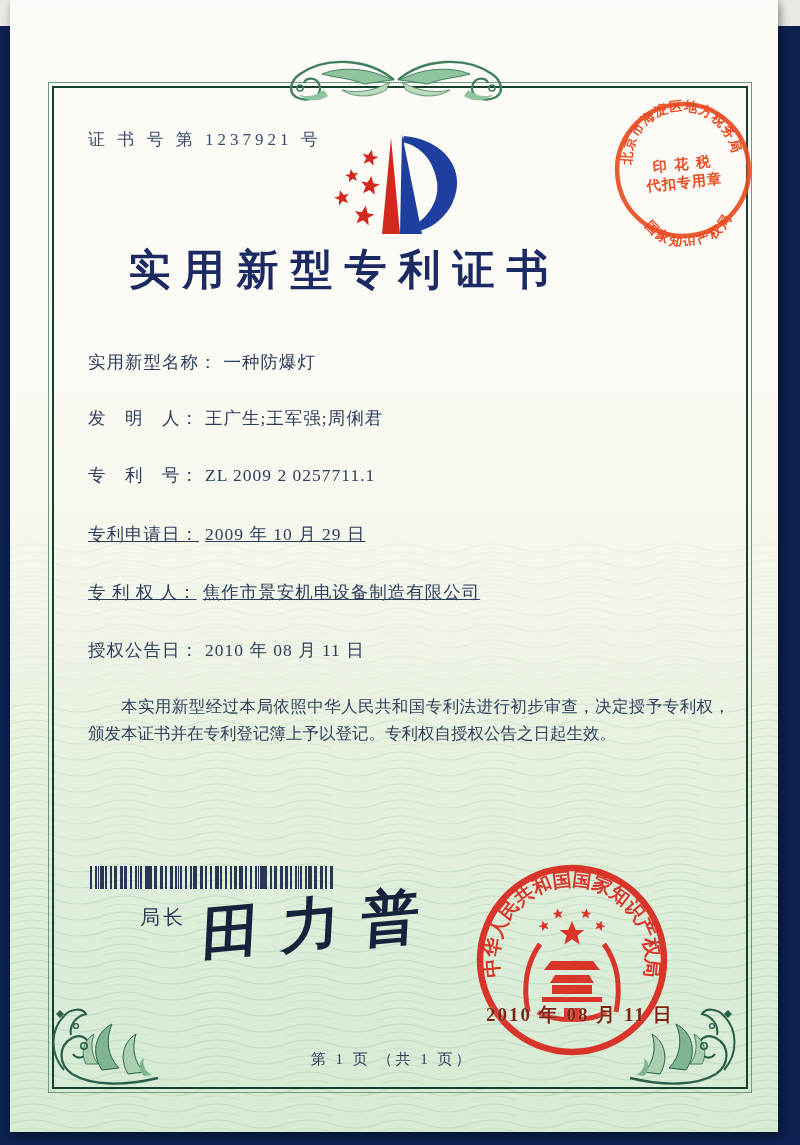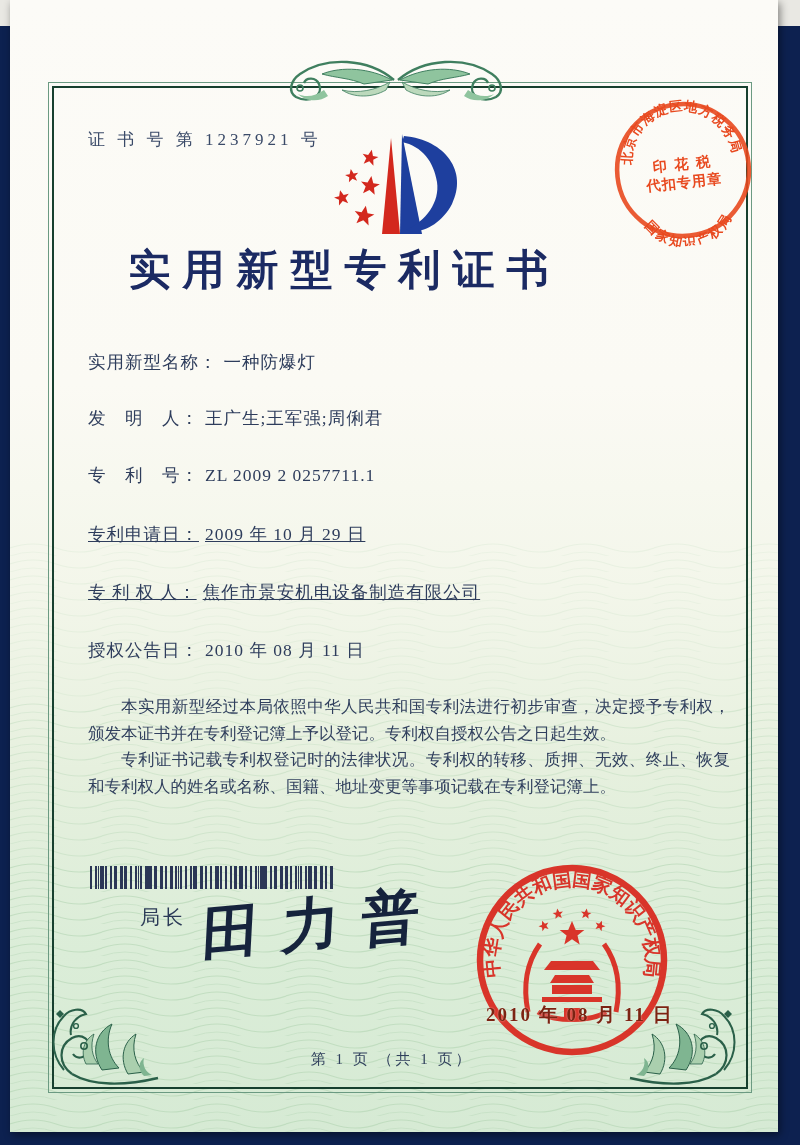--- a/index.html
+++ b/index.html
@@ -176,21 +176,20 @@
   </div>
   <div class="field-row" style="top:580px;text-decoration:underline;">
     <span class="lbl">专 利 权 人：</span><span class="val">焦作市景安机电设备制造有限公司</span>
   </div>
   <div class="field-row" style="top:638px;">
     <span class="lbl">授权公告日：</span><span class="val">2010 年 08 月 11 日</span>
   </div>
 
   <div class="paras">
     <p>本实用新型经过本局依照中华人民共和国专利法进行初步审查，决定授予专利权，颁发本证书并在专利登记簿上予以登记。专利权自授权公告之日起生效。</p>
-    <p>专利证书记载专利权登记时的法律状况。专利权的转移、质押、无效、终止、恢复和专利权人的姓名或名称、国籍、地址变更等事项记载在专利登记簿上。</p>
   </div>
 
   <div class="barcode"></div>
 
   <div class="sig-title">局长</div>
   <div class="sig-name">田力普</div>
 
   <svg class="seal" width="200" height="200" viewBox="0 0 200 200">
     <g opacity=".92">
       <circle cx="100" cy="100" r="92" fill="none" stroke="#d9261c" stroke-width="6.5"></circle>

